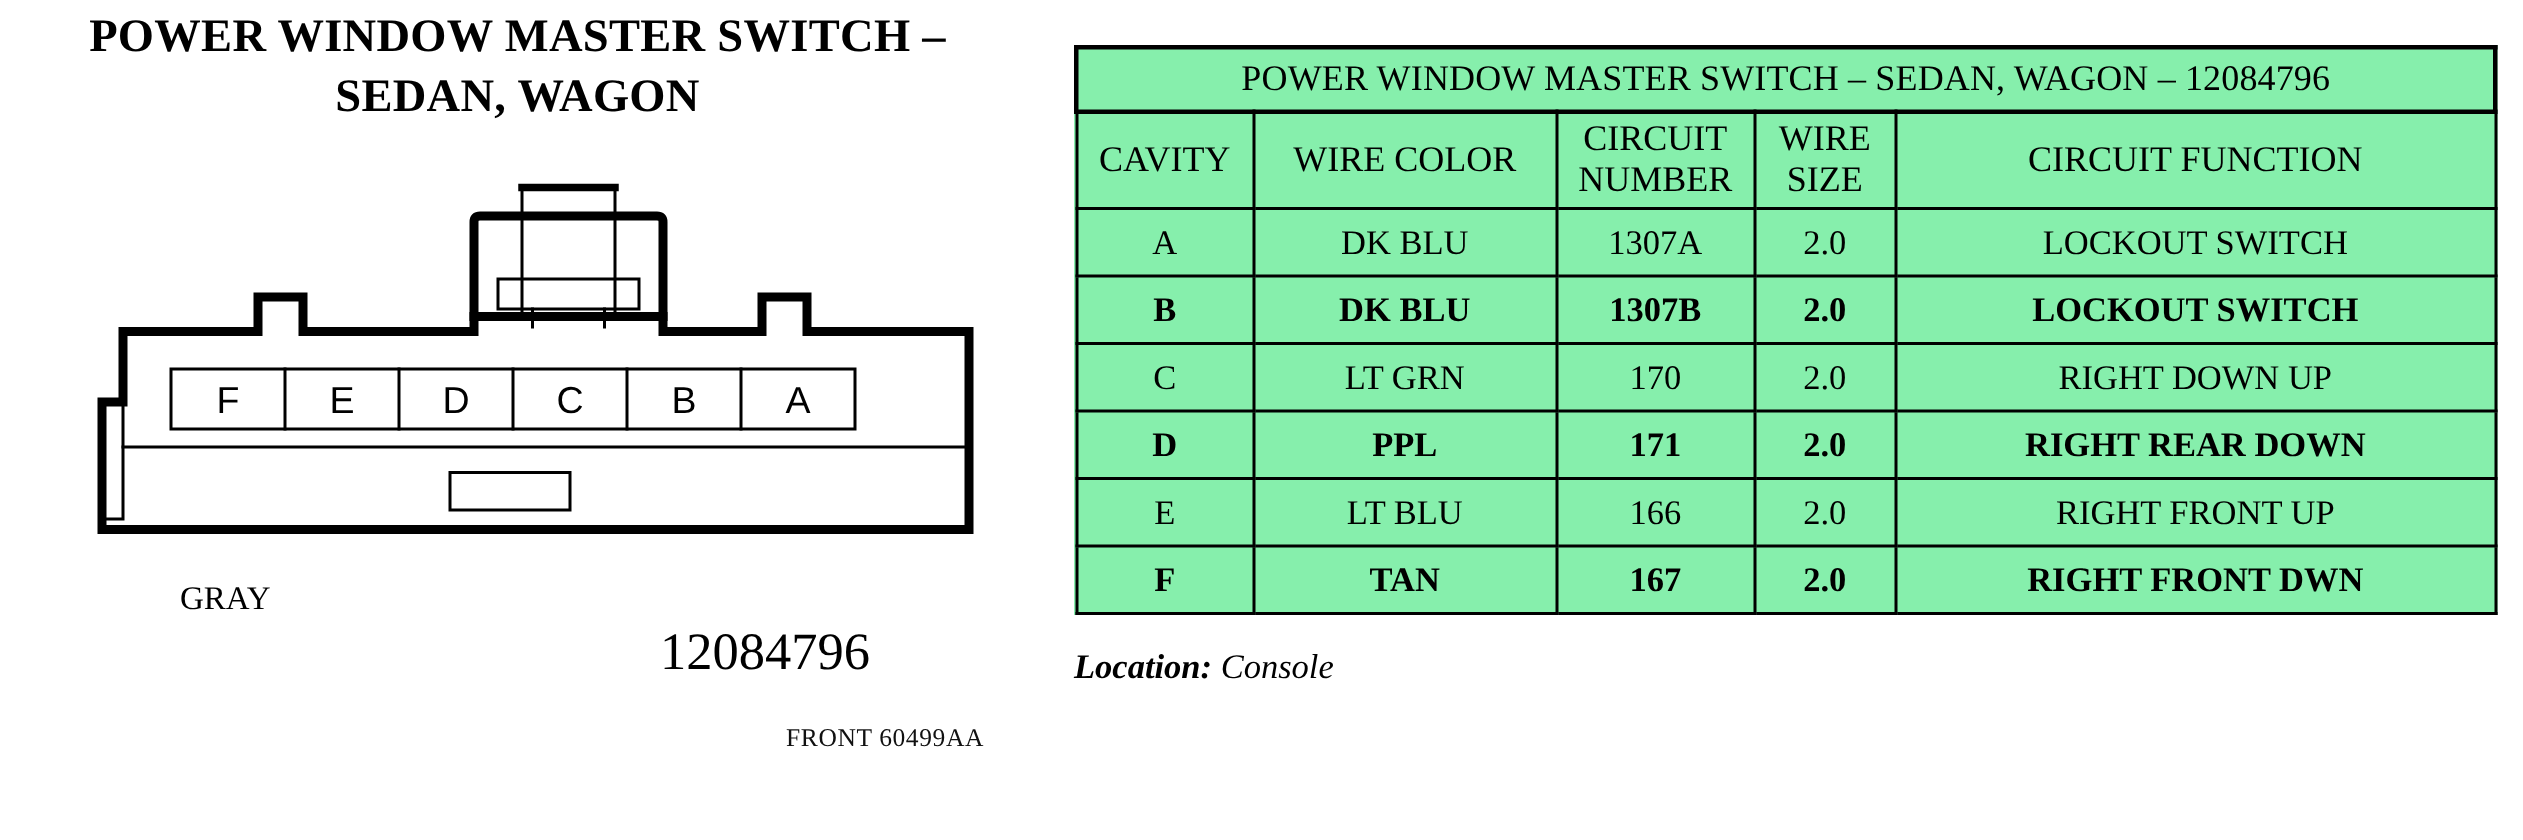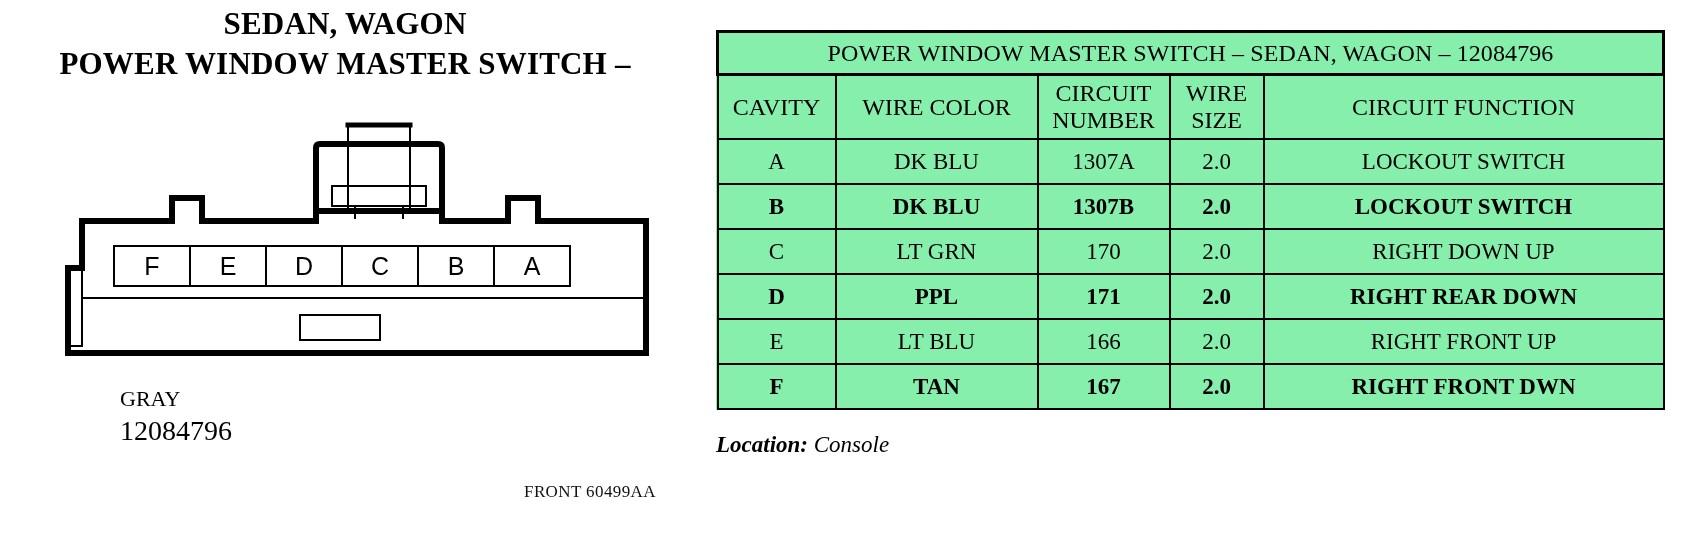--- a/index.html
+++ b/index.html
@@ -57,22 +57,22 @@
     width: 460px;
     text-align: left;
     font-size: 22px;
     line-height: 1.22;
   }
   #connector-part-number {
     position: absolute;
     left: 120px;
     top: 414px;
     width: 460px;
-    text-align: left;
-    font-size: 28px;
+    text-align: right;
+    font-size: 35px;
     line-height: 1.22;
   }
 
   #doc-footer-code {
     position: absolute;
     left: 380px;
     top: 482px;
     width: 420px;
     text-align: center;
     font-size: 17px;
@@ -146,22 +146,22 @@
     font-weight: normal;
   }
   .inline { display: inline; font-style: italic; }
 </style>
 </head>
 <body>
 
 <div id="left-panel">
 
   <div id="page-title">
+    <div>POWER WINDOW MASTER SWITCH –</div>
     <div>SEDAN, WAGON</div>
-    <div>POWER WINDOW MASTER SWITCH –</div>
   </div>
 
   <div id="connector-drawing">
     <svg width="590" height="250" viewBox="0 0 590 250" xmlns="http://www.w3.org/2000/svg">
       <g fill="none" stroke="#000" stroke-linecap="square" stroke-linejoin="miter">
 
         <path d="M 288 17 L 288 103 M 350 17 L 350 103" stroke-width="2"></path>
         <path d="M 288 17 L 350 17" stroke-width="5"></path>
 
         <path d="M 256 103 L 256 40 Q 256 36 260 36 L 378 36 Q 382 36 382 40 L 382 103" stroke-width="6"></path>

